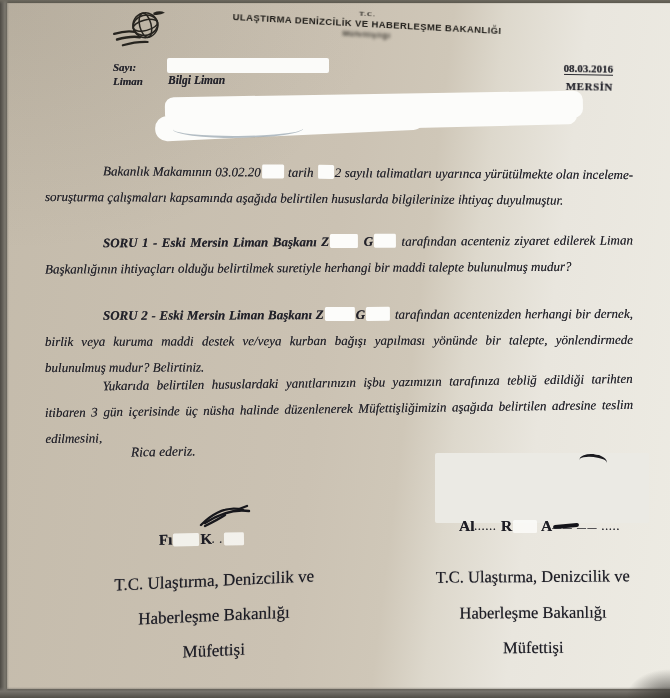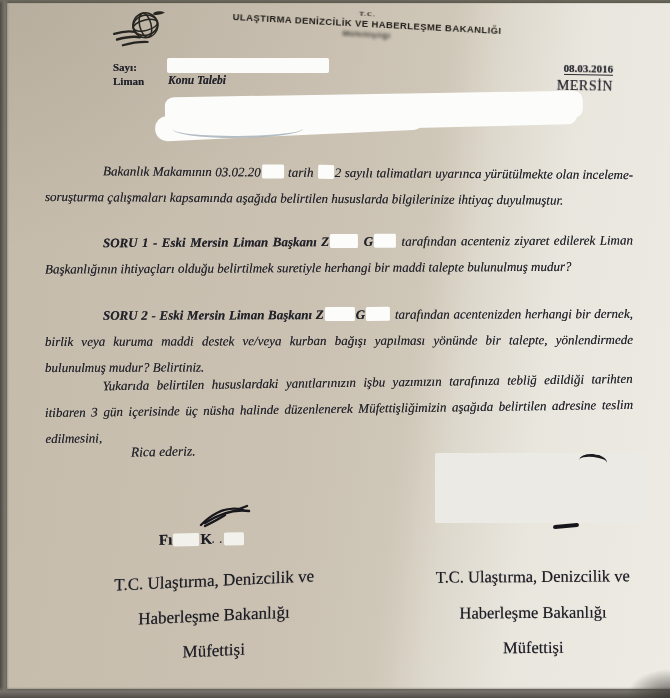--- a/index.html
+++ b/index.html
@@ -33,28 +33,28 @@
   .logo{left:104px;top:5px;width:58px;height:44px;}
   .header-block{left:190px;top:7px;width:340px;text-align:center;
     transform:rotate(3deg);color:#201e1a;}
   .hdr-tc{font-size:7px;font-weight:bold;letter-spacing:1px;filter:blur(.4px);}
   .hdr-ministry{font-size:9.5px;font-weight:bold;letter-spacing:.4px;filter:blur(.45px);
     font-family:"Liberation Sans",sans-serif;}
   .hdr-office{font-size:8px;font-weight:bold;letter-spacing:.5px;filter:blur(1.4px);opacity:.85;margin-top:1px;
     font-family:"Liberation Sans",sans-serif;}
 
   
-  .meta-label{font-size:11px;font-weight:bold;filter:blur(.5px);}
+  .meta-label{font-size:11px;font-weight:bold;font-style:italic;filter:blur(.5px);}
   .sayi-label{left:106px;top:58px;}
   .konu-label{left:106px;top:72px;}
   .konu-value{left:161px;top:71px;font-size:11.5px;font-weight:bold;font-style:italic;filter:blur(.5px);}
   .sayi-redact{left:160px;top:55px;width:162px;height:15px;background:#fbfbf9;border-radius:2px;}
   .date-block{left:518px;top:55px;width:88px;text-align:right;transform:rotate(1deg);}
   .date-line{font-size:11px;font-weight:bold;border-bottom:1.5px solid #2a2a30;display:inline-block;padding-bottom:0;filter:blur(.4px);}
-  .city-line{font-size:14px;font-weight:normal;letter-spacing:.5px;filter:blur(.4px);}
+  .city-line{font-size:11px;font-weight:bold;letter-spacing:.5px;filter:blur(.4px);}
 
   
   .blob{left:148px;top:88px;width:436px;height:54px;transform:rotate(-.4deg);}
   .blob div{position:absolute;background:#fcfcfa;}
   .blob .b1{left:10px;top:3px;width:418px;height:27px;border-radius:9px;transform:rotate(-.5deg);}
   .blob .b2{left:0px;top:19px;width:270px;height:25px;border-radius:12px;transform:rotate(-2.2deg);}
   .blob .b3{left:250px;top:15px;width:172px;height:21px;border-radius:9px;transform:rotate(-1deg);}
   .blob .pen-curve{left:18px;top:28px;width:130px;height:16px;background:none;border:none;
     border-bottom:2px solid rgba(70,95,115,.4);border-radius:50%;}
 
@@ -112,21 +112,21 @@
 
     <div class="abs header-block">
       <div class="hdr-tc">T.C.</div>
       <div class="hdr-ministry">ULAŞTIRMA DENİZCİLİK VE HABERLEŞME BAKANLIĞI</div>
       <div class="hdr-office">Müfettişliği</div>
     </div>
 
     <div class="abs sayi-redact"></div>
     <div class="abs meta-label sayi-label txt">Sayı:</div>
     <div class="abs meta-label konu-label txt">Liman</div>
-    <div class="abs konu-value txt">Konu Talebi</div>
+    <div class="abs konu-value txt">Bilgi Liman</div>
     <div class="abs date-block">
       <span class="date-line txt">08.03.2016</span><br>
       <span class="city-line txt">MERSİN</span>
     </div>
 
     <div class="abs blob">
       <div class="b1"></div>
         <div class="b2"></div>
         <div class="b3"></div>
       <div class="pen-curve"></div>
@@ -149,20 +149,21 @@
     <svg class="abs scribble" viewBox="0 0 78 32">
       <g stroke="#17171c" fill="none" stroke-width="2.4" stroke-linecap="round">
         <path d="M6,24 C20,10 34,5 48,9"></path>
         <path d="M10,22 C24,13 40,8 54,10"></path>
         <path d="M30,14 C24,18 16,22 10,25"></path>
         <path d="M44,8 l8,-3"></path>
       </g>
     </svg>
 
     <div class="abs name name-left">Fı<span class="redact" style="width: 26px;"></span>K<span class="marks">. .</span><span class="redact" style="width: 20px;"></span></div>
+    <div class="abs name name-right">Al<span class="marks">......</span> R<span class="redact" style="width: 24px;"></span> A<span class="marks">—— ——  .....</span></div>
 
     <div class="abs title-block title-left">
       <div>T.C. Ulaştırma, Denizcilik ve</div>
       <div>Haberleşme Bakanlığı</div>
       <div>Müfettişi</div>
     </div>
     <div class="abs title-block title-right">
       <div>T.C. Ulaştırma, Denizcilik ve</div>
       <div>Haberleşme Bakanlığı</div>
       <div>Müfettişi</div>

